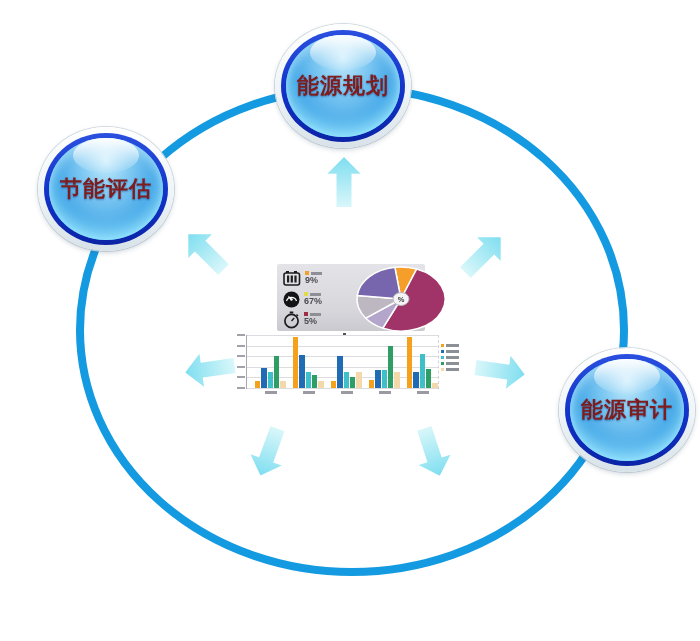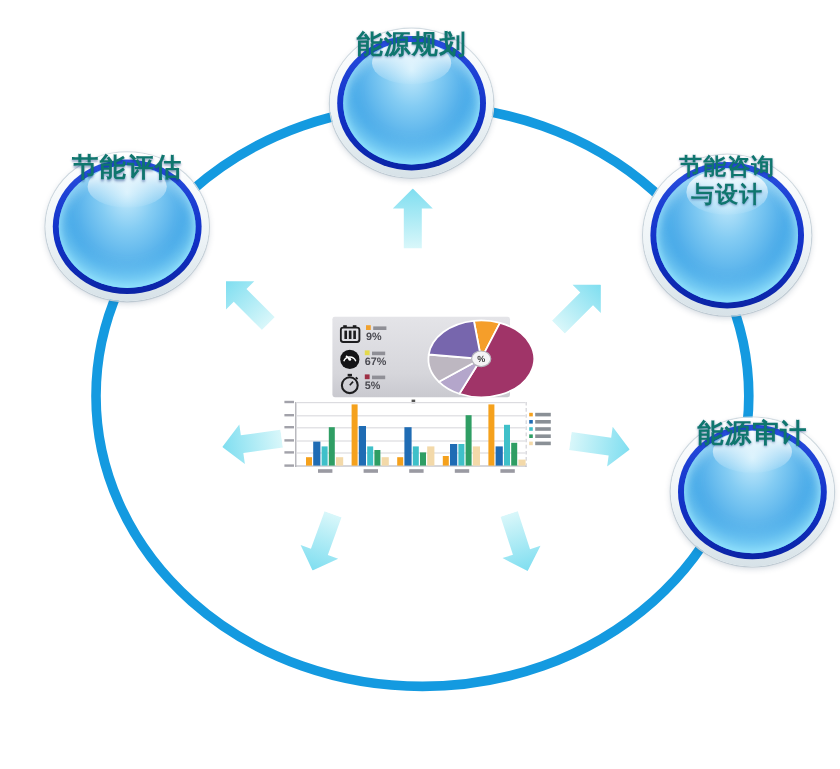--- a/index.html
+++ b/index.html
@@ -32,22 +32,22 @@
   .ball{position:absolute;inset:0;border-radius:50%;
         background:linear-gradient(180deg,#ffffff 0%,#eef4f7 55%,#d7e2e8 100%);
         box-shadow:0 2px 5px rgba(40,70,100,.22),0 0 0 1px #d9e2e7;}
   .ring2{position:absolute;inset:6px;border-radius:50%;
         background:linear-gradient(180deg,#2a50e0 0%,#1232c8 55%,#0b24a6 100%);}
   .core{position:absolute;inset:11px;border-radius:50%;
         background:radial-gradient(ellipse at 50% 22%,#c8ecfc 0%,#84ccf3 28%,#46a8e8 62%,#2f92da 100%);
         box-shadow:inset 0 -10px 16px rgba(160,235,255,.8),inset 0 -2px 5px rgba(120,220,255,.6),inset 0 6px 8px rgba(255,255,255,.35);}
   .shine{position:absolute;left:26%;top:9%;width:48%;height:28%;border-radius:50%;
         background:linear-gradient(180deg,rgba(255,255,255,.95) 0%,rgba(255,255,255,.05) 100%);}
-  .node-label{position:absolute;inset:0;display:flex;flex-direction:column;align-items:center;
-        color:#0f766e;font-weight:700;font-size:22px;letter-spacing:1px;line-height:1.2;
+  .node-label{position:absolute;inset:0;display:flex;flex-direction:column;align-items:center;justify-content:center;
+        color:#7f1d1d;font-weight:700;font-size:22px;letter-spacing:1px;line-height:1.2;
         text-shadow:0 1px 2px rgba(0,40,120,.45);z-index:4;}
   .s-topright .node-label{font-size:19px;}
 
   
   .center-title{position:absolute;left:240px;top:211px;width:220px;text-align:center;z-index:2;
         font-size:26px;font-weight:700;color:#3e3e40;letter-spacing:1px;}
   .panel{position:absolute;left:277px;top:264px;width:148px;height:67px;z-index:2;
         background:linear-gradient(180deg,#e4e4e8 0%,#d6d6db 70%,#c9c9cf 100%);border-radius:2px;}
   .prow{position:absolute;left:6px;display:flex;align-items:flex-start;gap:4px;}
   .prow svg{display:block;}
@@ -128,31 +128,20 @@
     <div class="ball">
         <div class="ring2"></div>
         <div class="core"></div>
         <div class="shine"></div>
       </div>
     <div class="node-label">
         <span>能源规划</span>
       </div>
   </div>
 
-  <div class="sphere s-topright">
-    <div class="ball">
-        <div class="ring2"></div>
-        <div class="core"></div>
-        <div class="shine"></div>
-      </div>
-    <div class="node-label">
-        <span>节能咨询</span>
-        <span>与设计</span>
-      </div>
-  </div>
 
   <div class="sphere s-right">
     <div class="ball">
         <div class="ring2"></div>
         <div class="core"></div>
         <div class="shine"></div>
       </div>
     <div class="node-label">
         <span>能源审计</span>
       </div>

